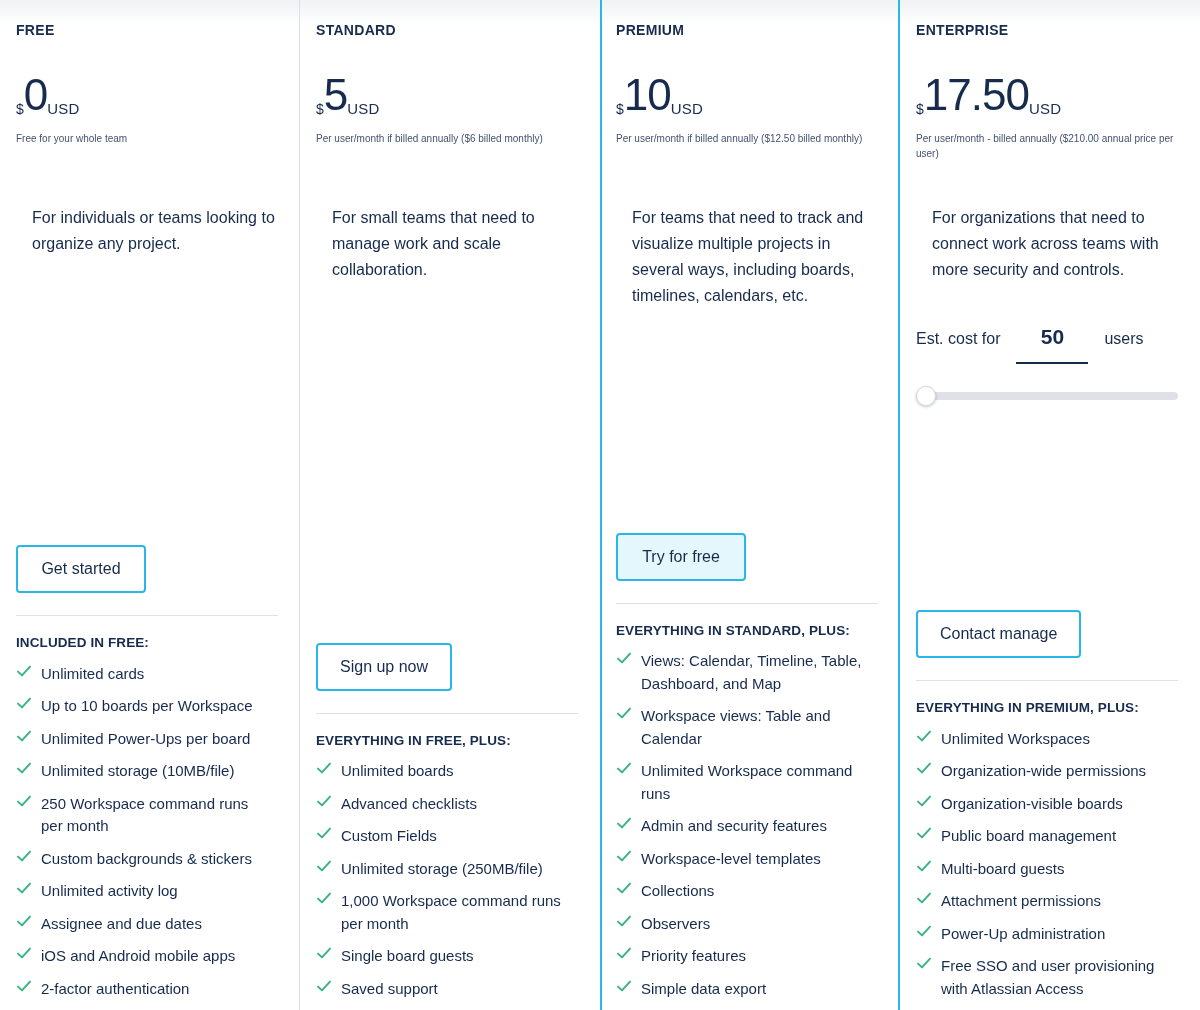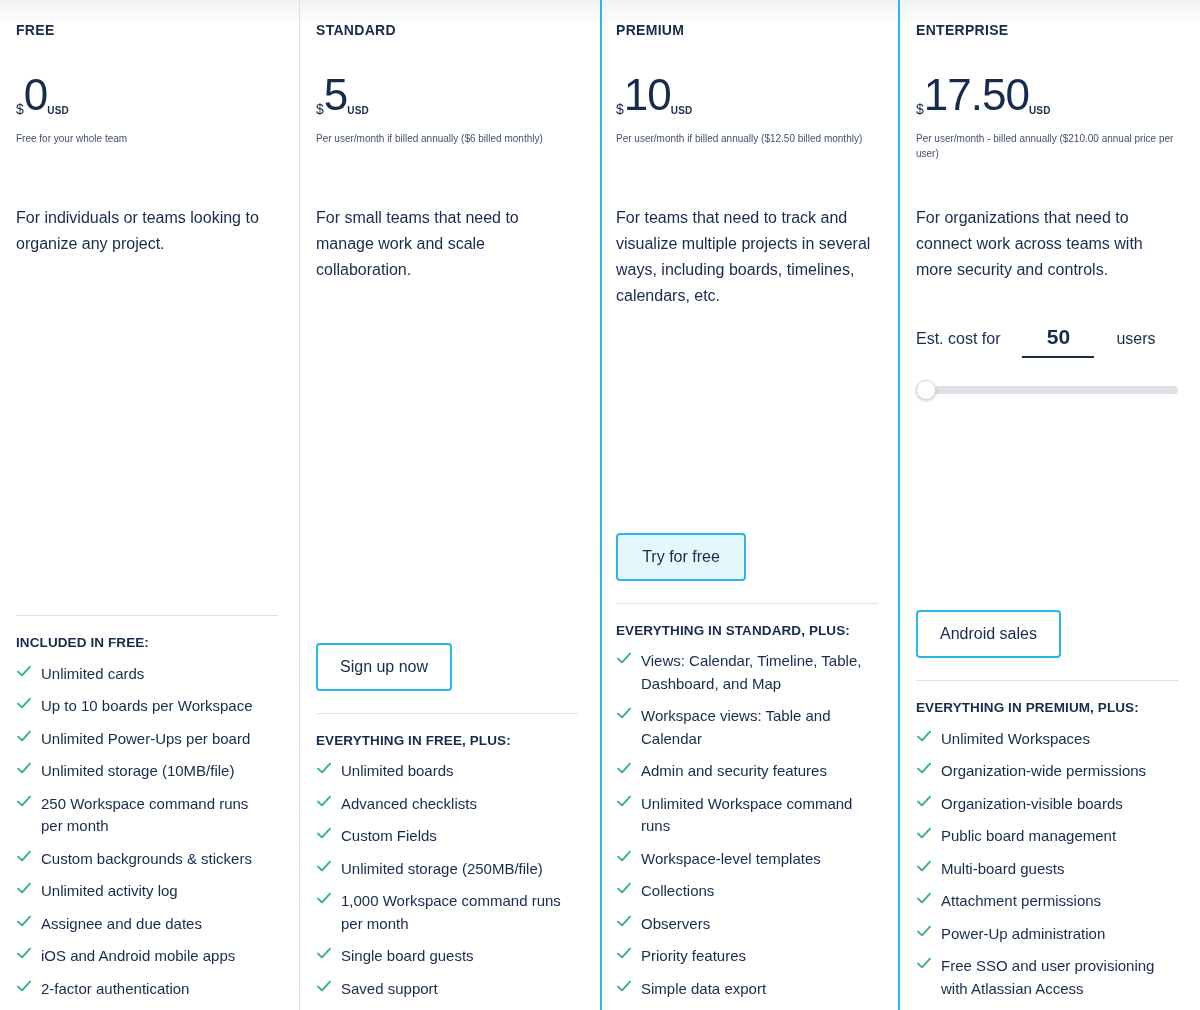--- a/index.html
+++ b/index.html
@@ -84,22 +84,22 @@
     padding-bottom: 3px;
   }
   .price-amount {
     font-size: 44px;
     font-weight: 400;
     letter-spacing: -1px;
     color: #172b4d;
     line-height: 1;
   }
   .price-unit {
-    font-size: 10px;
-    font-weight: 700;
+    font-size: 15px;
+    font-weight: 400;
     color: #172b4d;
     line-height: 1;
     align-self: flex-end;
     padding-bottom: 3px;
     letter-spacing: 0.2px;
   }
 
   .price-note {
     font-size: 10px;
     line-height: 1.5;
@@ -108,44 +108,45 @@
     min-height: 36px;
     max-width: 262px;
   }
 
   .plan-desc {
     font-size: 16px;
     line-height: 1.62;
     color: #172b4d;
     margin-top: 28px;
     max-width: 268px;
+    margin-left: 16px;
   }
 
   
   .flex-spacer { flex: 1 1 auto; min-height: 0; }
 
   
   .estimator {
     margin-top: 26px;
   }
   .est-line {
     display: flex;
     align-items: baseline;
     font-size: 16px;
     color: #172b4d;
-    gap: 22px;
+    gap: 16px;
   }
   .est-count {
     font-size: 21px;
     font-weight: bold;
     color: #172b4d;
     border-bottom: 2px solid #172b4d;
     min-width: 72px;
     text-align: center;
-    padding: 0 6px 8px 6px;
+    padding: 0 6px 14px 6px;
     line-height: 1.1;
   }
   .est-slider {
     position: relative;
     margin-top: 22px;
     width: 262px;
     height: 20px;
     display: flex;
     align-items: center;
   }
@@ -236,20 +237,23 @@
   <section class="plan-col sep-gray">
     <h3 class="plan-name">FREE</h3>
     <div class="price-row">
       <span class="price-currency">$</span>
       <span class="price-amount">0</span>
       <span class="price-unit">USD</span>
     </div>
     <p class="price-note">Free for your whole team</p>
     <p class="plan-desc">For individuals or teams looking to organize any project.</p>
     <div class="flex-spacer"></div>
+    <div class="cta-area">
+      <button class="cta-button">Get started</button>
+    </div>
     <div class="features">
       <div class="features-title">INCLUDED IN FREE:</div>
       <ul class="feature-list">
           <li class="feature-item">
             <span class="check-icon">
               <svg width="16" height="16" viewBox="0 0 16 16" aria-hidden="true">
                 <path d="M2 8.6 L6 12.4 L14 3.6" fill="none" stroke="#36b37e" stroke-width="1.9" stroke-linecap="round" stroke-linejoin="round"></path>
               </svg>
             </span>
             <span class="feature-text">Unlimited cards</span>
@@ -437,29 +441,29 @@
               </svg>
             </span>
             <span class="feature-text">Workspace views: Table and Calendar</span>
           </li>
           <li class="feature-item">
             <span class="check-icon">
               <svg width="16" height="16" viewBox="0 0 16 16" aria-hidden="true">
                 <path d="M2 8.6 L6 12.4 L14 3.6" fill="none" stroke="#36b37e" stroke-width="1.9" stroke-linecap="round" stroke-linejoin="round"></path>
               </svg>
             </span>
+            <span class="feature-text">Unlimited Workspace command runs</span>
+          </li>
+          <li class="feature-item">
+            <span class="check-icon">
+              <svg width="16" height="16" viewBox="0 0 16 16" aria-hidden="true">
+                <path d="M2 8.6 L6 12.4 L14 3.6" fill="none" stroke="#36b37e" stroke-width="1.9" stroke-linecap="round" stroke-linejoin="round"></path>
+              </svg>
+            </span>
             <span class="feature-text">Admin and security features</span>
-          </li>
-          <li class="feature-item">
-            <span class="check-icon">
-              <svg width="16" height="16" viewBox="0 0 16 16" aria-hidden="true">
-                <path d="M2 8.6 L6 12.4 L14 3.6" fill="none" stroke="#36b37e" stroke-width="1.9" stroke-linecap="round" stroke-linejoin="round"></path>
-              </svg>
-            </span>
-            <span class="feature-text">Unlimited Workspace command runs</span>
           </li>
           <li class="feature-item">
             <span class="check-icon">
               <svg width="16" height="16" viewBox="0 0 16 16" aria-hidden="true">
                 <path d="M2 8.6 L6 12.4 L14 3.6" fill="none" stroke="#36b37e" stroke-width="1.9" stroke-linecap="round" stroke-linejoin="round"></path>
               </svg>
             </span>
             <span class="feature-text">Workspace-level templates</span>
           </li>
           <li class="feature-item">
@@ -515,21 +519,21 @@
         <span>users</span>
       </div>
       <div class="est-slider">
         <div class="est-track"></div>
         <div class="est-thumb" style="left: calc(0%);"></div>
       </div>
     </div>
 
     <div class="flex-spacer"></div>
     <div class="cta-area">
-      <button class="cta-button">Android sales</button>
+      <button class="cta-button">Contact manage</button>
     </div>
     <div class="features">
       <div class="features-title">EVERYTHING IN PREMIUM, PLUS:</div>
       <ul class="feature-list">
           <li class="feature-item">
             <span class="check-icon">
               <svg width="16" height="16" viewBox="0 0 16 16" aria-hidden="true">
                 <path d="M2 8.6 L6 12.4 L14 3.6" fill="none" stroke="#36b37e" stroke-width="1.9" stroke-linecap="round" stroke-linejoin="round"></path>
               </svg>
             </span>

